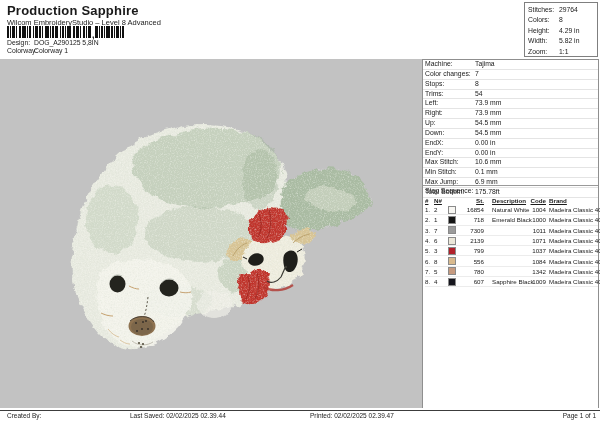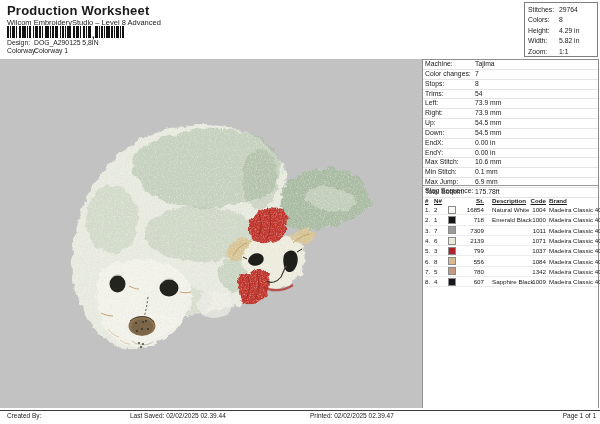--- a/index.html
+++ b/index.html
@@ -52,21 +52,21 @@
   .footer-line{left:0;top:410px;width:600px;border-top:1px solid #3c3c3c;}
   .footer-text{top:412px;font-size:6.5px;color:#222;}
   .f-created{left:7px;}
   .f-saved{left:130px;}
   .f-printed{left:310px;}
   .f-page{right:4px;}
 </style>
 </head>
 <body>
 
-<div class="abs title">Production Worksheet</div>
+<div class="abs title">Production Sapphire</div>
 <div class="abs subtitle">Wilcom EmbroideryStudio – Level 8 Advanced</div>
 <div class="abs barcode"><span style="display:inline-block;vertical-align:top;height:12px;width:2px;background:#111"></span><span style="display:inline-block;vertical-align:top;height:12px;width:1px;background:transparent"></span><span style="display:inline-block;vertical-align:top;height:12px;width:1px;background:#111"></span><span style="display:inline-block;vertical-align:top;height:12px;width:1px;background:transparent"></span><span style="display:inline-block;vertical-align:top;height:12px;width:3px;background:#111"></span><span style="display:inline-block;vertical-align:top;height:12px;width:1px;background:transparent"></span><span style="display:inline-block;vertical-align:top;height:12px;width:1px;background:#111"></span><span style="display:inline-block;vertical-align:top;height:12px;width:2px;background:transparent"></span><span style="display:inline-block;vertical-align:top;height:12px;width:2px;background:#111"></span><span style="display:inline-block;vertical-align:top;height:12px;width:1px;background:transparent"></span><span style="display:inline-block;vertical-align:top;height:12px;width:4px;background:#111"></span><span style="display:inline-block;vertical-align:top;height:12px;width:1px;background:transparent"></span><span style="display:inline-block;vertical-align:top;height:12px;width:1px;background:#111"></span><span style="display:inline-block;vertical-align:top;height:12px;width:1px;background:transparent"></span><span style="display:inline-block;vertical-align:top;height:12px;width:2px;background:#111"></span><span style="display:inline-block;vertical-align:top;height:12px;width:2px;background:transparent"></span><span style="display:inline-block;vertical-align:top;height:12px;width:1px;background:#111"></span><span style="display:inline-block;vertical-align:top;height:12px;width:1px;background:transparent"></span><span style="display:inline-block;vertical-align:top;height:12px;width:3px;background:#111"></span><span style="display:inline-block;vertical-align:top;height:12px;width:1px;background:transparent"></span><span style="display:inline-block;vertical-align:top;height:12px;width:2px;background:#111"></span><span style="display:inline-block;vertical-align:top;height:12px;width:1px;background:transparent"></span><span style="display:inline-block;vertical-align:top;height:12px;width:1px;background:#111"></span><span style="display:inline-block;vertical-align:top;height:12px;width:2px;background:transparent"></span><span style="display:inline-block;vertical-align:top;height:12px;width:4px;background:#111"></span><span style="display:inline-block;vertical-align:top;height:12px;width:1px;background:transparent"></span><span style="display:inline-block;vertical-align:top;height:12px;width:1px;background:#111"></span><span style="display:inline-block;vertical-align:top;height:12px;width:1px;background:transparent"></span><span style="display:inline-block;vertical-align:top;height:12px;width:2px;background:#111"></span><span style="display:inline-block;vertical-align:top;height:12px;width:1px;background:transparent"></span><span style="display:inline-block;vertical-align:top;height:12px;width:3px;background:#111"></span><span style="display:inline-block;vertical-align:top;height:12px;width:2px;background:transparent"></span><span style="display:inline-block;vertical-align:top;height:12px;width:1px;background:#111"></span><span style="display:inline-block;vertical-align:top;height:12px;width:1px;background:transparent"></span><span style="display:inline-block;vertical-align:top;height:12px;width:2px;background:#111"></span><span style="display:inline-block;vertical-align:top;height:12px;width:1px;background:transparent"></span><span style="display:inline-block;vertical-align:top;height:12px;width:1px;background:#111"></span><span style="display:inline-block;vertical-align:top;height:12px;width:1px;background:transparent"></span><span style="display:inline-block;vertical-align:top;height:12px;width:4px;background:#111"></span><span style="display:inline-block;vertical-align:top;height:12px;width:2px;background:transparent"></span><span style="display:inline-block;vertical-align:top;height:12px;width:2px;background:#111"></span><span style="display:inline-block;vertical-align:top;height:12px;width:1px;background:transparent"></span><span style="display:inline-block;vertical-align:top;height:12px;width:3px;background:#111"></span><span style="display:inline-block;vertical-align:top;height:12px;width:1px;background:transparent"></span><span style="display:inline-block;vertical-align:top;height:12px;width:1px;background:#111"></span><span style="display:inline-block;vertical-align:top;height:12px;width:2px;background:transparent"></span><span style="display:inline-block;vertical-align:top;height:12px;width:2px;background:#111"></span><span style="display:inline-block;vertical-align:top;height:12px;width:1px;background:transparent"></span><span style="display:inline-block;vertical-align:top;height:12px;width:1px;background:#111"></span><span style="display:inline-block;vertical-align:top;height:12px;width:1px;background:transparent"></span><span style="display:inline-block;vertical-align:top;height:12px;width:3px;background:#111"></span><span style="display:inline-block;vertical-align:top;height:12px;width:4px;background:transparent"></span><span style="display:inline-block;vertical-align:top;height:12px;width:3px;background:#111"></span><span style="display:inline-block;vertical-align:top;height:12px;width:1px;background:transparent"></span><span style="display:inline-block;vertical-align:top;height:12px;width:1px;background:#111"></span><span style="display:inline-block;vertical-align:top;height:12px;width:1px;background:transparent"></span><span style="display:inline-block;vertical-align:top;height:12px;width:2px;background:#111"></span><span style="display:inline-block;vertical-align:top;height:12px;width:1px;background:transparent"></span><span style="display:inline-block;vertical-align:top;height:12px;width:1px;background:#111"></span><span style="display:inline-block;vertical-align:top;height:12px;width:1px;background:transparent"></span><span style="display:inline-block;vertical-align:top;height:12px;width:4px;background:#111"></span><span style="display:inline-block;vertical-align:top;height:12px;width:1px;background:transparent"></span><span style="display:inline-block;vertical-align:top;height:12px;width:2px;background:#111"></span><span style="display:inline-block;vertical-align:top;height:12px;width:1px;background:transparent"></span><span style="display:inline-block;vertical-align:top;height:12px;width:1px;background:#111"></span><span style="display:inline-block;vertical-align:top;height:12px;width:1px;background:transparent"></span><span style="display:inline-block;vertical-align:top;height:12px;width:3px;background:#111"></span><span style="display:inline-block;vertical-align:top;height:12px;width:1px;background:transparent"></span><span style="display:inline-block;vertical-align:top;height:12px;width:1px;background:#111"></span><span style="display:inline-block;vertical-align:top;height:12px;width:1px;background:transparent"></span><span style="display:inline-block;vertical-align:top;height:12px;width:2px;background:#111"></span></div>
 <div class="abs barcode-comma">,</div>
 <div class="abs meta-row" style="left:7px;top:39px;">
   <span class="meta-label">Design:</span>
   <span class="meta-value">DOG_A290125 5,8IN</span>
 </div>
 <div class="abs meta-row" style="left:7px;top:47px;">
   <span class="meta-label">Colorway:</span>
   <span class="meta-value">Colorway 1</span>

